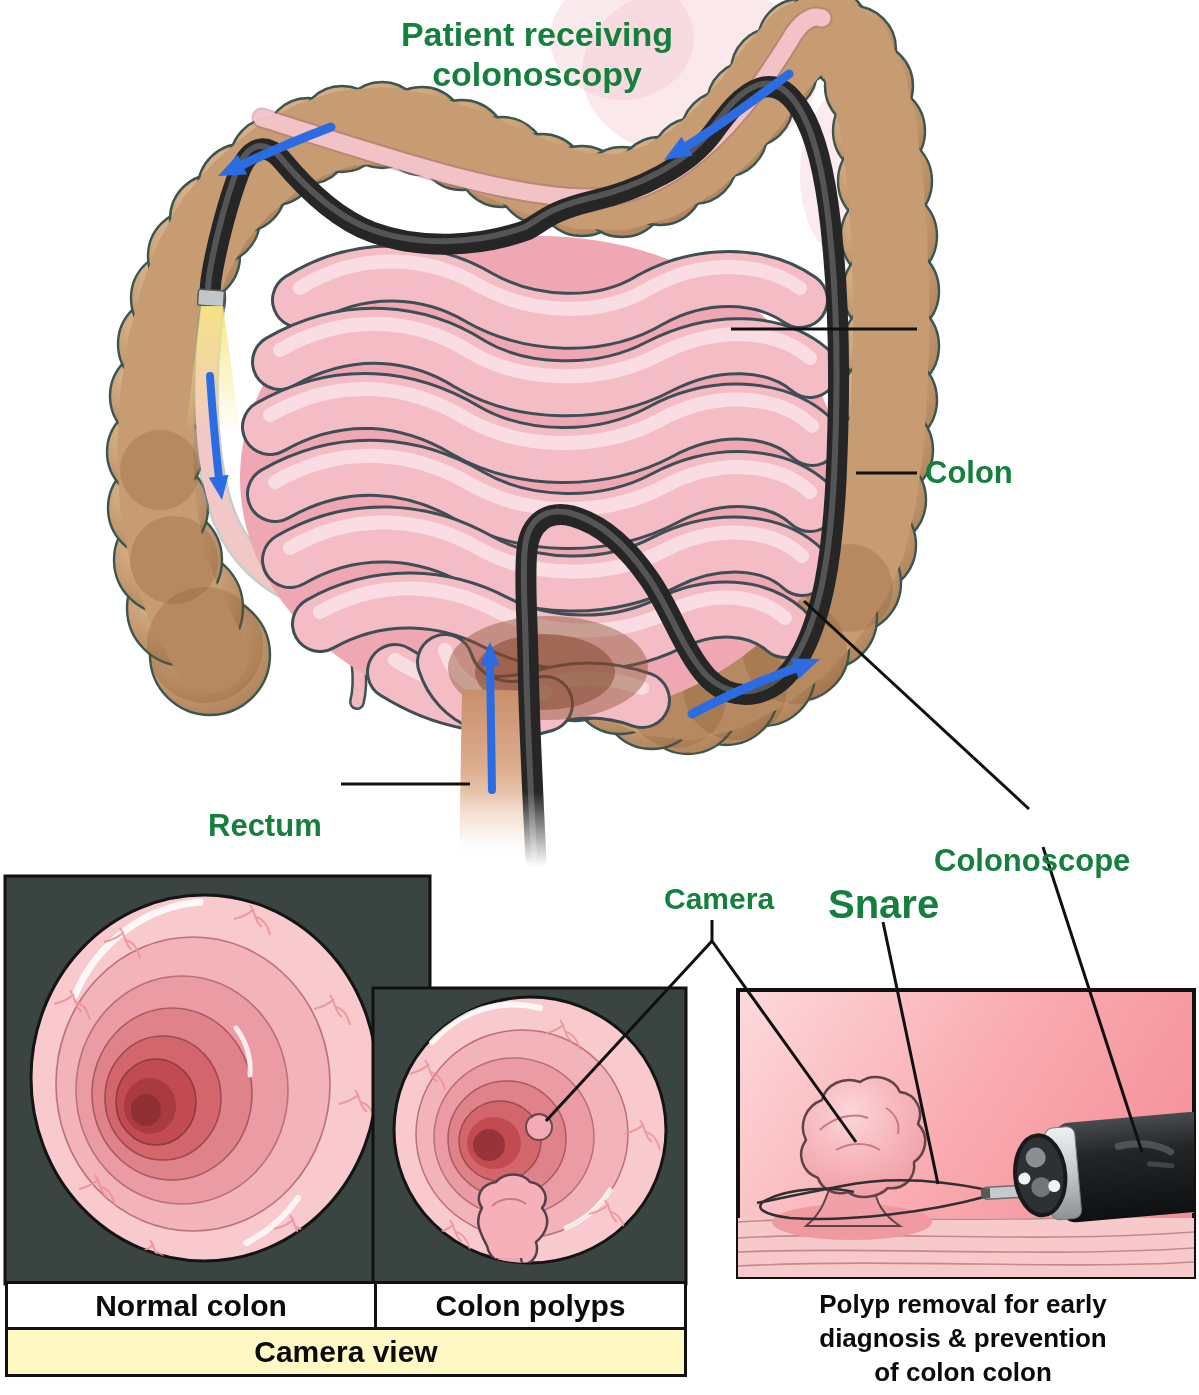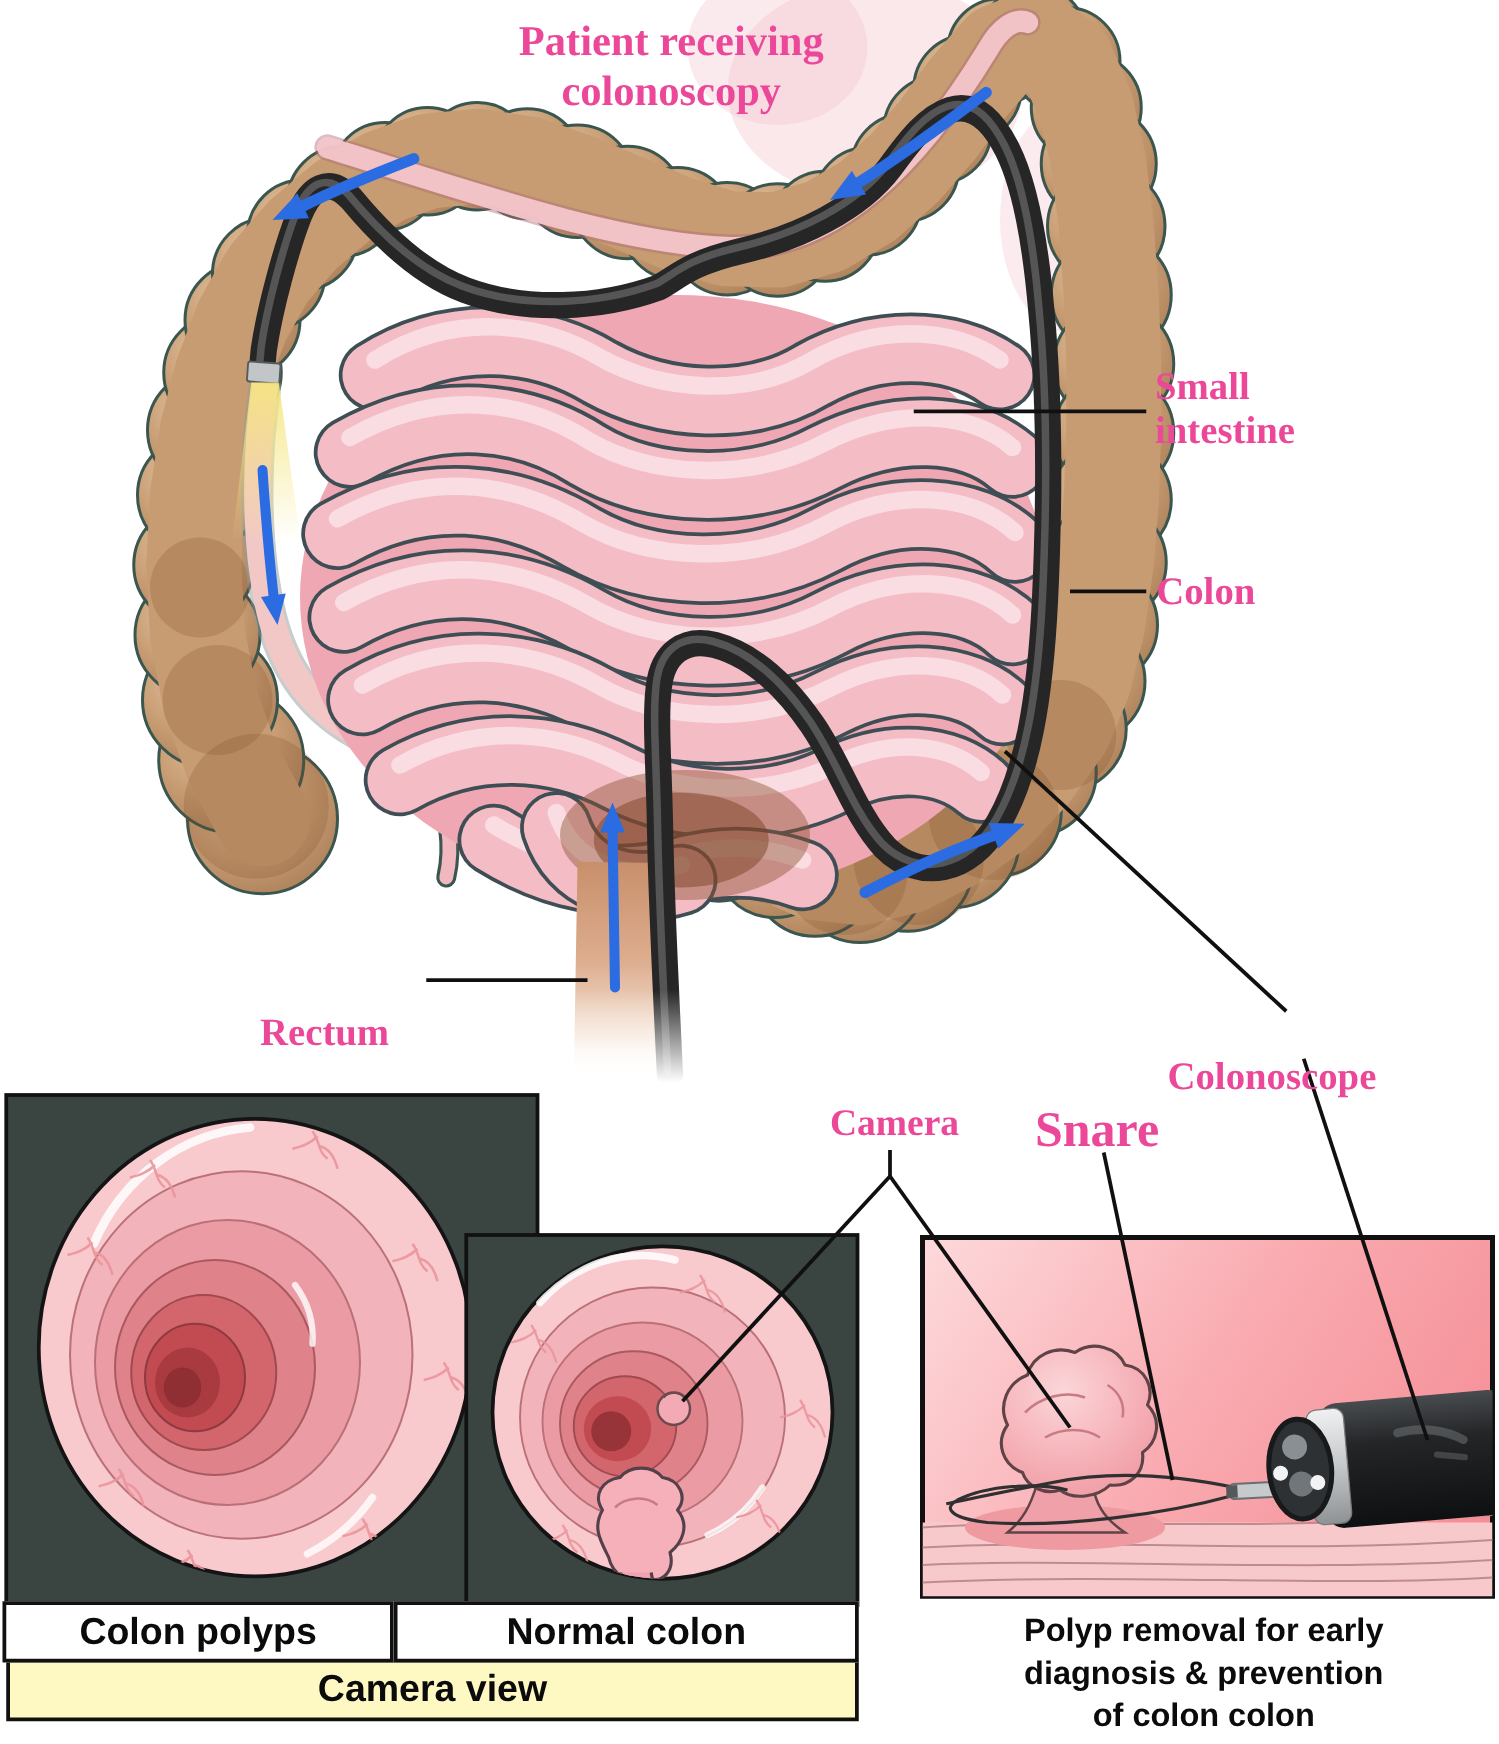--- a/index.html
+++ b/index.html
@@ -1,19 +1,19 @@
 <!DOCTYPE html>
 <html><head>
 <meta charset="utf-8">
 <style>
   html,body{margin:0;padding:0;background:#fff;}
   #stage{position:relative;width:1199px;height:1395px;background:#ffffff;overflow:hidden;
          font-family:"Liberation Sans","DejaVu Sans",sans-serif;}
   #art{position:absolute;left:0;top:0;}
-  .lbl{position:absolute;color:#ec4899;font-weight:700;line-height:1.12;white-space:pre-line;font-family:Liberation Serif, serif;}
+  .lbl{position:absolute;color:#15803d;font-weight:700;line-height:1.12;white-space:pre-line;}
   .title{left:362px;top:14px;width:350px;font-size:34px;text-align:center;line-height:40px;}
   .lbl-small-intestine{left:924px;top:292px;width:160px;font-size:31px;}
   .lbl-colon{left:925px;top:456px;font-size:31px;}
   .lbl-rectum{left:208px;top:809px;font-size:31px;}
   .lbl-colonoscope{left:934px;top:844px;font-size:31px;}
   .lbl-polyp{left:664px;top:882px;font-size:30px;}
   .lbl-snare{left:828px;top:882px;font-size:40px;}
   .caption-table{position:absolute;left:5px;top:1281px;width:682px;}
   .cap-row1{display:flex;height:49px;}
   .cap-cell{box-sizing:border-box;border:3px solid #111;background:#fff;color:#0b0b0b;
@@ -334,31 +334,30 @@
     <line x1="804" y1="601" x2="1029" y2="809"></line>
     <line x1="1043" y1="847" x2="1142" y2="1152"></line>
     <line x1="712" y1="920" x2="712" y2="941"></line>
     <line x1="712" y1="941" x2="546" y2="1121"></line>
     <line x1="712" y1="941" x2="856" y2="1142"></line>
     <line x1="883" y1="922" x2="938" y2="1184"></line>
   </g>
 </svg>
 
 <div class="lbl title">Patient receiving colonoscopy</div>
-<div class="lbl lbl-small-intestine">Small intestine</div>
 <div class="lbl lbl-colon">Colon</div>
 <div class="lbl lbl-rectum">Rectum</div>
 <div class="lbl lbl-colonoscope">Colonoscope</div>
 <div class="lbl lbl-polyp">Camera</div>
 <div class="lbl lbl-snare">Snare</div>
 
 <div class="caption-table">
   <div class="cap-row1">
+    <div class="cap-cell cap-normal">Normal colon</div>
     <div class="cap-cell cap-polyps">Colon polyps</div>
-    <div class="cap-cell cap-normal">Normal colon</div>
   </div>
   <div class="cap-footer">Camera view</div>
 </div>
 
 <div class="removal-caption">
   <span>Polyp removal for early</span>
   <span>diagnosis &amp; prevention</span>
   <span>of colon colon</span>
 </div>
 

